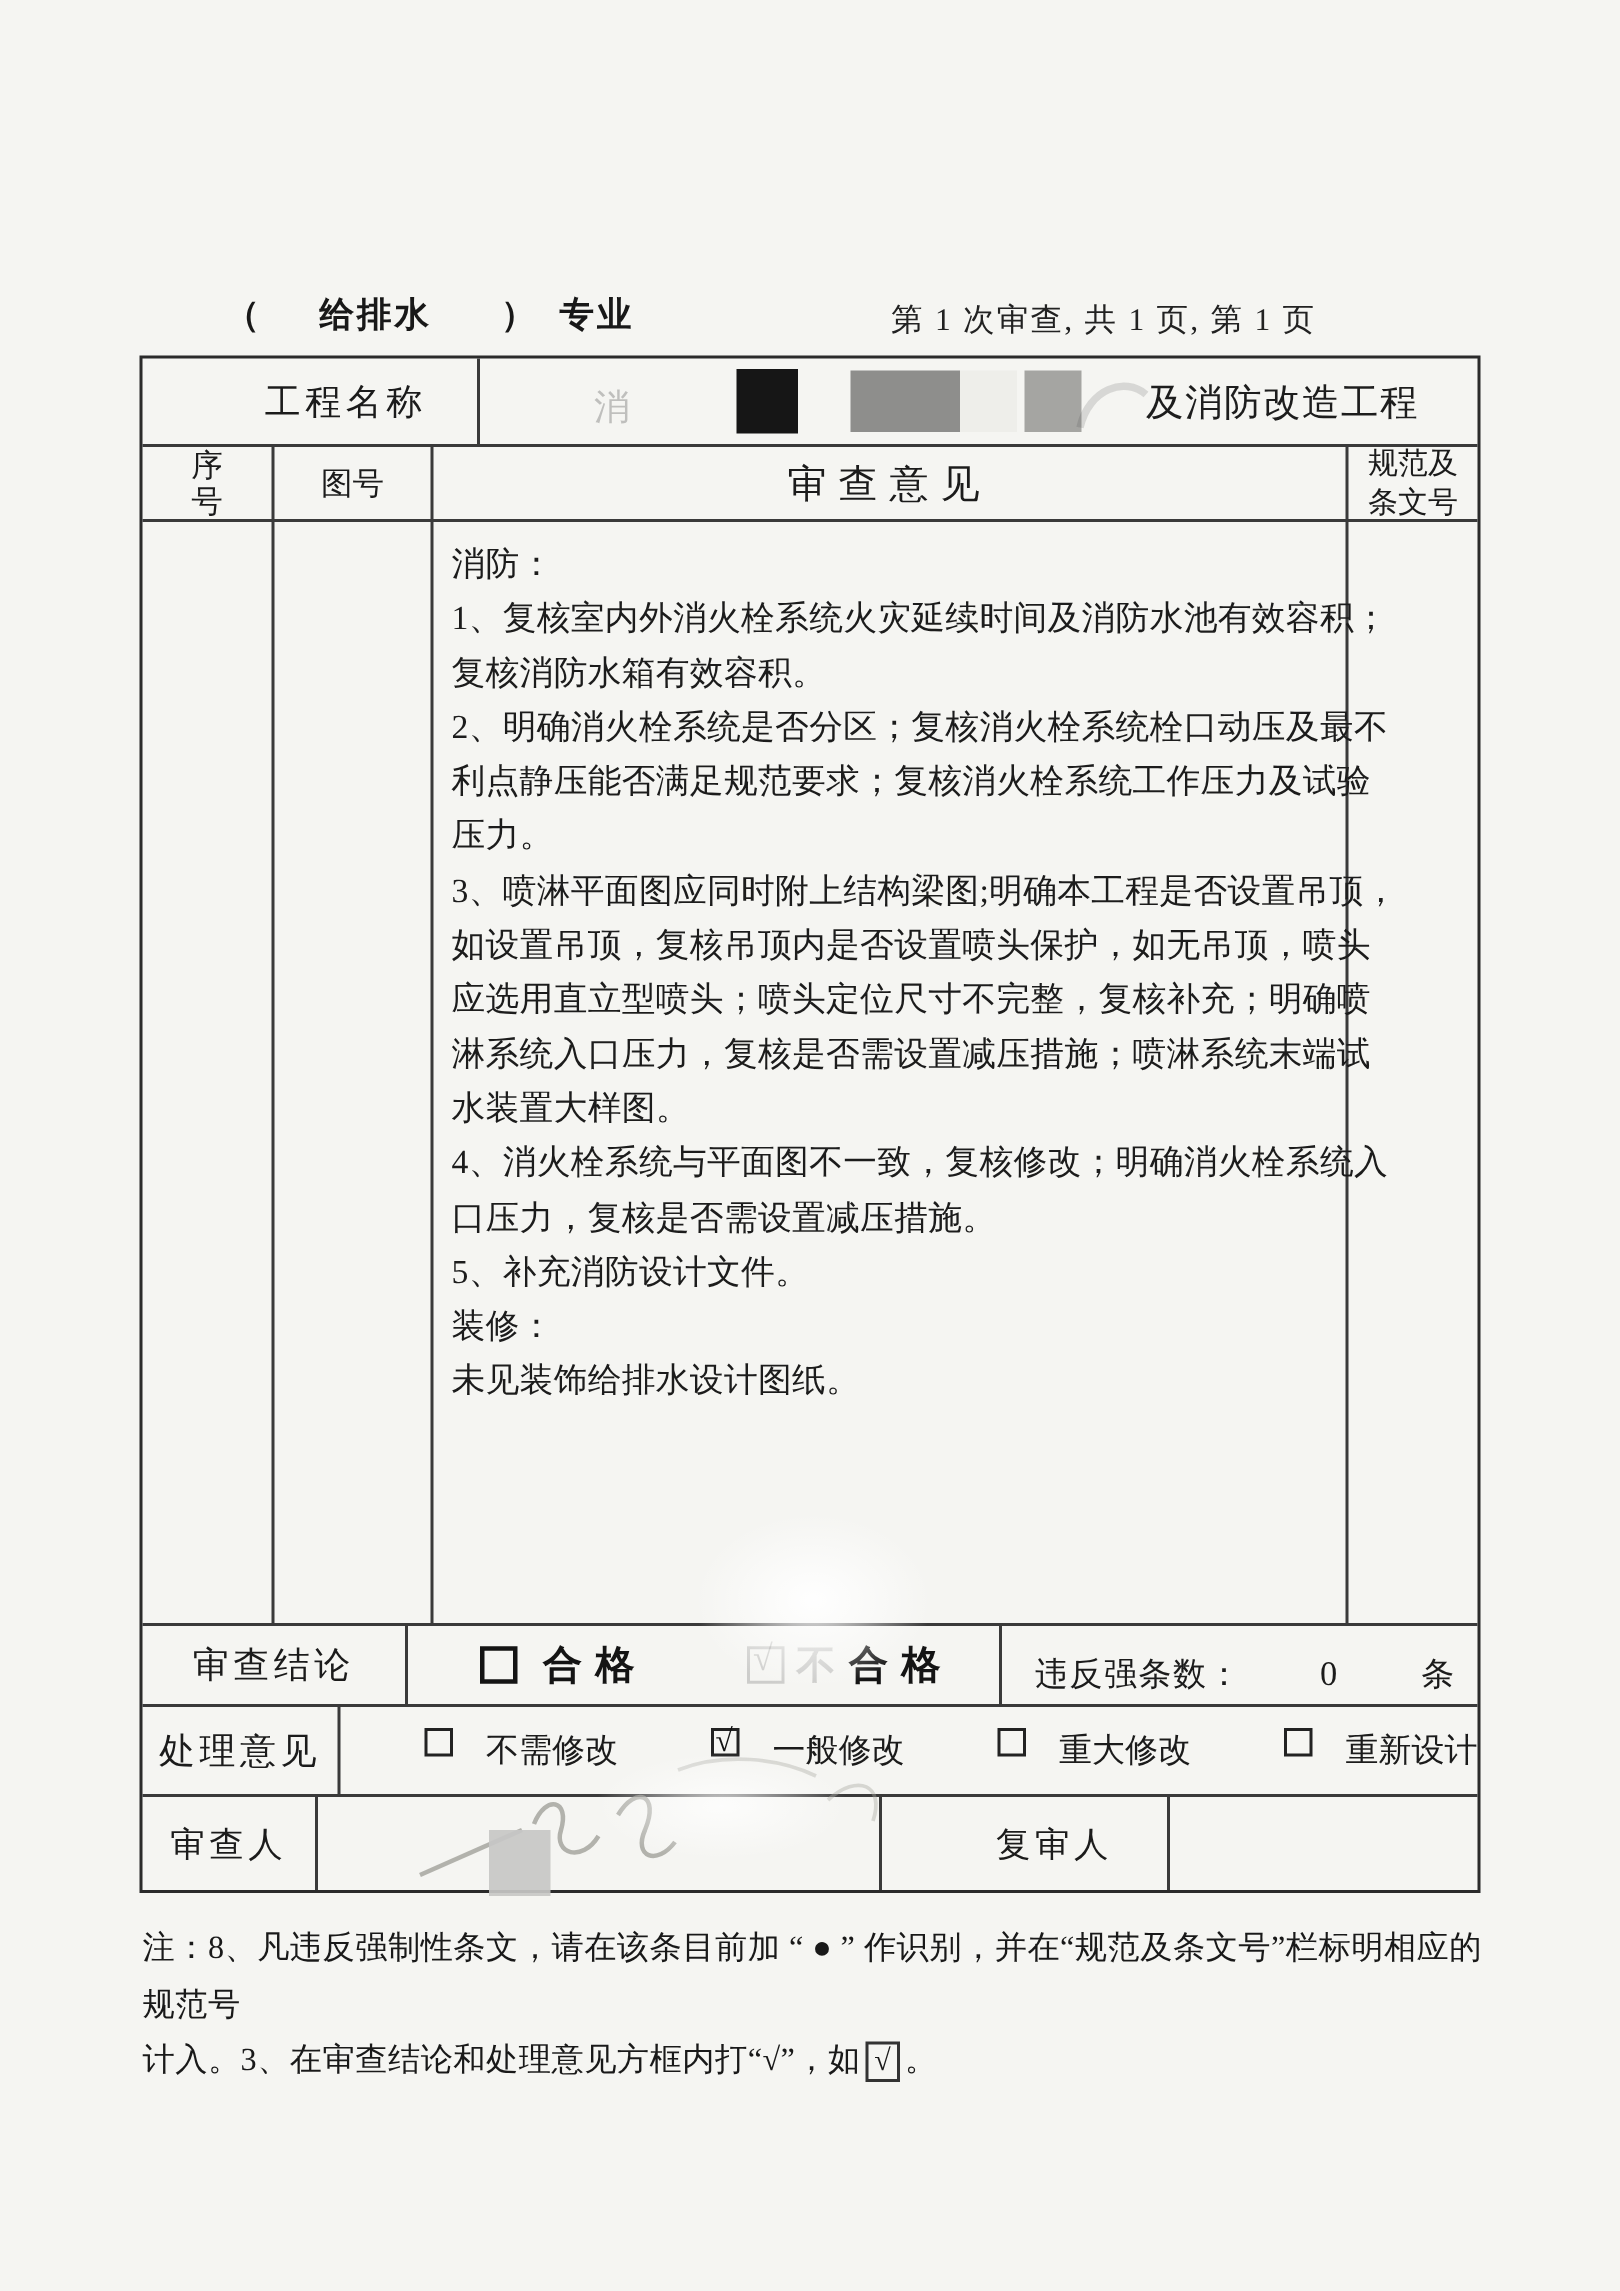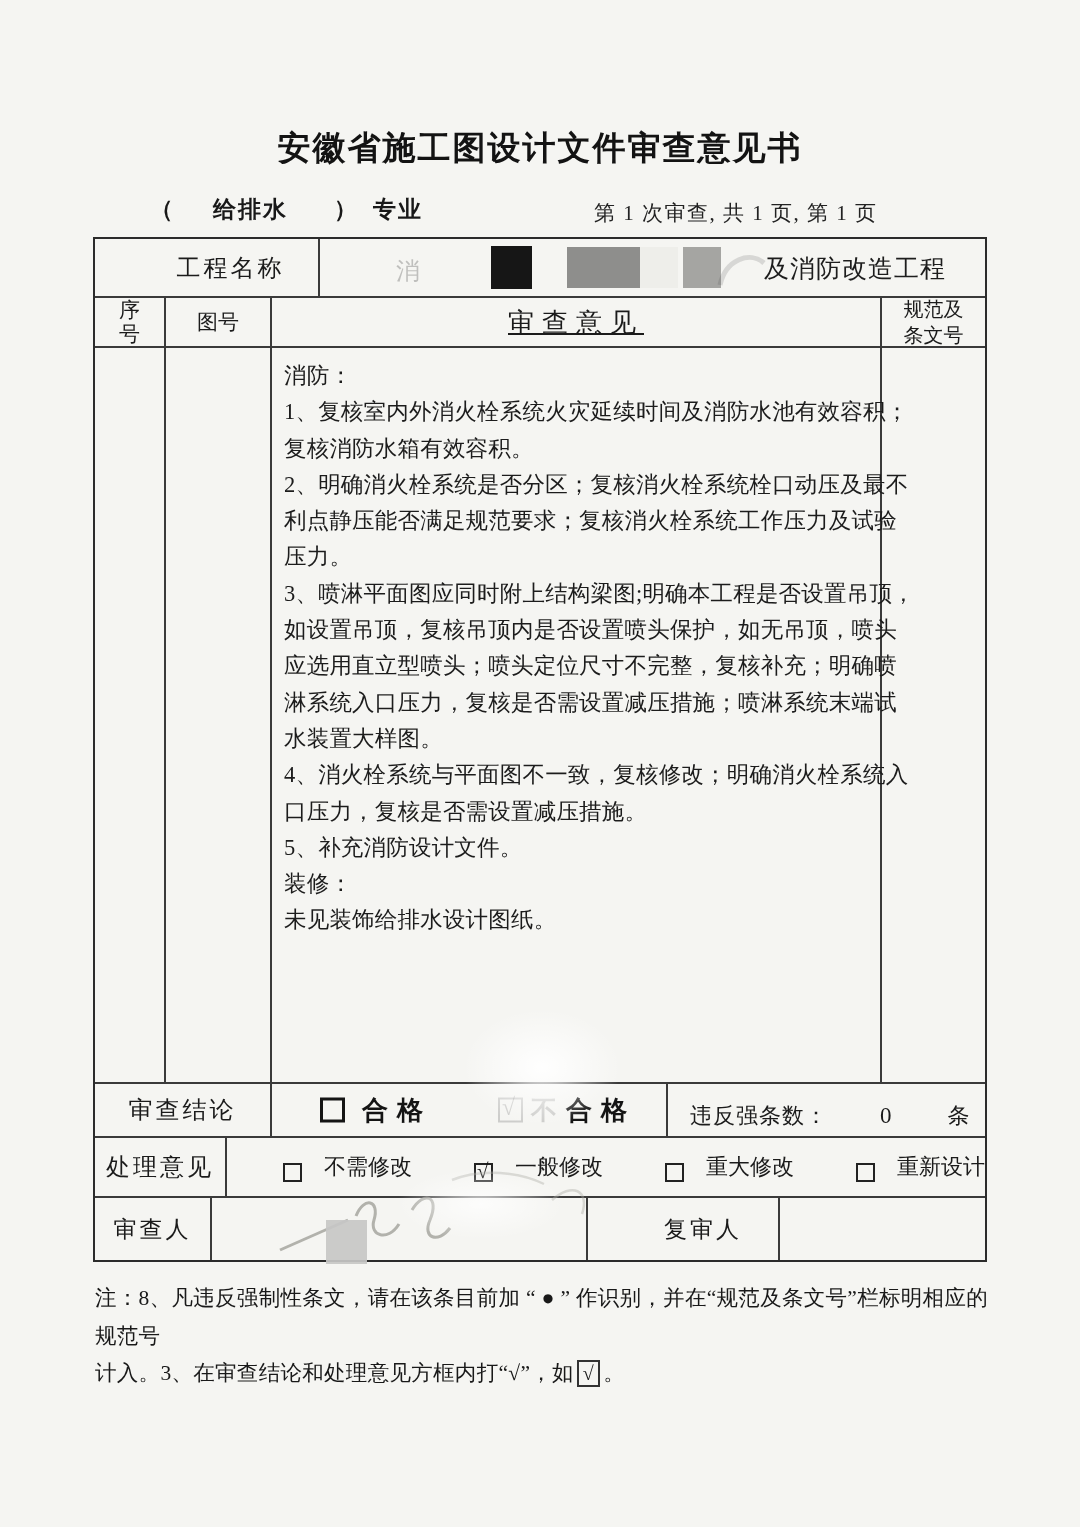--- a/index.html
+++ b/index.html
@@ -25,29 +25,29 @@
   .table{position:absolute;left:93px;top:237px;width:894px;height:1025px;
     border:2px solid #2b2b2b;display:flex;flex-direction:column;}
   .trow{display:flex;border-bottom:2px solid var(--line);}
   .trow:last-child{border-bottom:none;gap:40px;}
   .tcell{border-right:2px solid var(--line);position:relative;display:flex;
     align-items:center;justify-content:center;color:var(--ink);}
   .tcell:last-child{border-right:none;}
 
   .r1{height:59px;padding-left:48px;} .r2{height:50px;} .r3{flex:1;} .r4{height:54px;} .r5{height:60px;} .r6{height:62px;}
 
-  .w-label{width:177px;} .w-seq{width:71px;} .w-draw{width:106px;} .w-op{width:610px;}
+  .w-label{width:177px;} .w-seq{width:88px;} .w-draw{width:106px;} .w-op{width:610px;}
   .w-mid{width:396px;} .w-sig1{width:117px;} .w-sig2{width:336px;} .w-sig3{width:152px;}
   .grow{flex:1;}
 
   .lbl{font-size:24px;letter-spacing:3px;}
   .hdr-sm{font-size:21px;line-height:24px;text-align:center;}
   .seq-wrap{width:1.3em;text-align:center;}
   .code-wrap{width:3.2em;text-align:center;font-size:20px;line-height:26px;}
-  .hdr-op{font-size:26px;letter-spacing:8px;text-decoration:underline;}
+  .hdr-op{font-size:26px;letter-spacing:8px;}
 
   
   .proj-val{justify-content:flex-start;}
   .proj-val .faintc{position:absolute;left:76px;top:16px;font-size:24px;color:rgba(40,40,40,.26);}
   .blk{position:absolute;top:7px;height:43px;}
   .blk.b1{left:171px;width:41px;background:#161616;}
   .blk.b2{left:247px;top:8px;height:41px;width:73px;background:#8e8e8c;}
   .blk.b3{left:320px;top:8px;height:41px;width:38px;background:#eeeeea;}
   .blk.b4{left:363px;top:8px;height:41px;width:38px;background:#a5a5a2;}
   .curve{position:absolute;left:396px;top:6px;}
@@ -69,21 +69,21 @@
     font-family:"Liberation Sans","DejaVu Sans",sans-serif;font-weight:700;font-size:26px;letter-spacing:9px;color:#141414;white-space:nowrap;}
   .pos-cb1{left:48px;} .pos-lb1{left:90px;} .pos-cb2{left:226px;} .pos-lb2{left:259px;}
   .faint-not{opacity:.18;}
   .viol{justify-content:flex-start;padding-left:22px;margin-top:12px;}
   .viol .vl{font-size:22px;letter-spacing:1px;}
   .viol .vc{margin-left:52px;font-size:23px;}
   .viol .vu{margin-left:56px;font-size:22px;letter-spacing:1px;}
 
   
   .treat-cell{justify-content:flex-start;padding-left:56px;gap:62px;}
-  .opt{display:flex;align-items:flex-end;gap:22px;font-size:22px;white-space:nowrap;}
+  .opt{display:flex;align-items:flex-start;gap:22px;font-size:22px;white-space:nowrap;}
   .cb.small{position:relative;width:19px;height:19px;border:2px solid #222;flex:0 0 auto;}
   .cb.small .tick{position:absolute;left:1px;top:-6px;font-size:21px;color:#111;}
 
   
   .sig-cell{overflow:visible;}
   .sig-svg{position:absolute;left:0;top:-30px;overflow:visible;}
   .sig-redact{position:absolute;left:74px;top:22px;width:41px;height:44px;background:#c7c7c5;opacity:.92;}
 
   
   .notes{position:absolute;left:95px;top:1280px;width:895px;font-size:21.5px;
@@ -95,21 +95,20 @@
   .smudge{position:absolute;pointer-events:none;
     background:radial-gradient(ellipse at center,rgba(255,255,255,.96) 0%,rgba(255,255,255,0) 70%);}
   .sm1{left:462px;top:1008px;width:160px;height:118px;}
   .sm2{left:396px;top:1168px;width:170px;height:72px;opacity:.8;}
 </style>
 </head>
 <body>
 
 <div class="page">
 
-  <div class="title">安徽省施工图设计文件审查意见书</div>
 
   <div class="subhead">
     <span>（</span>
     <span class="disc">给排水</span>
     <span class="close">）</span>
     <span class="suf">专业</span>
   </div>
 
   <div class="pageinfo">第 1 次审查, 共 1 页, 第 1 页</div>
 

